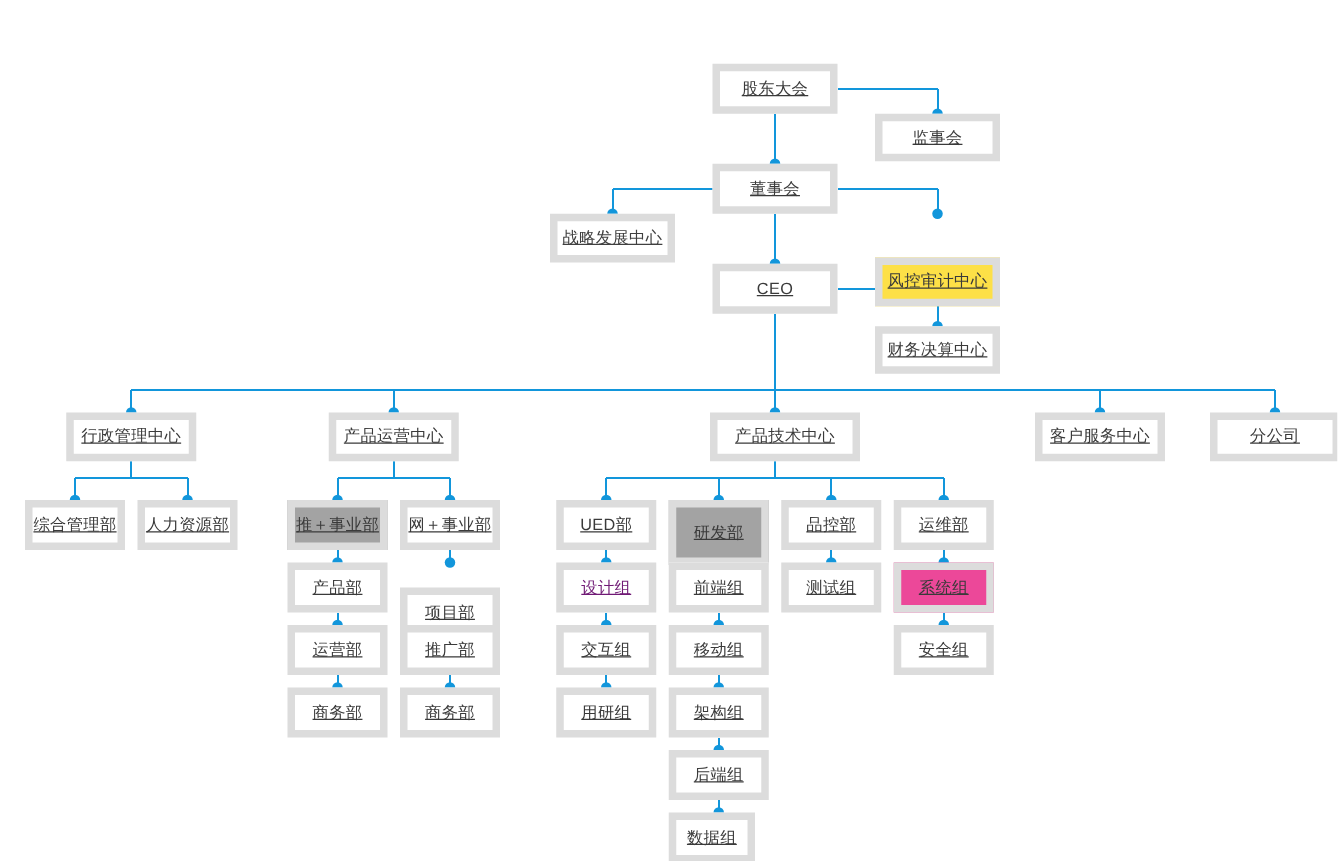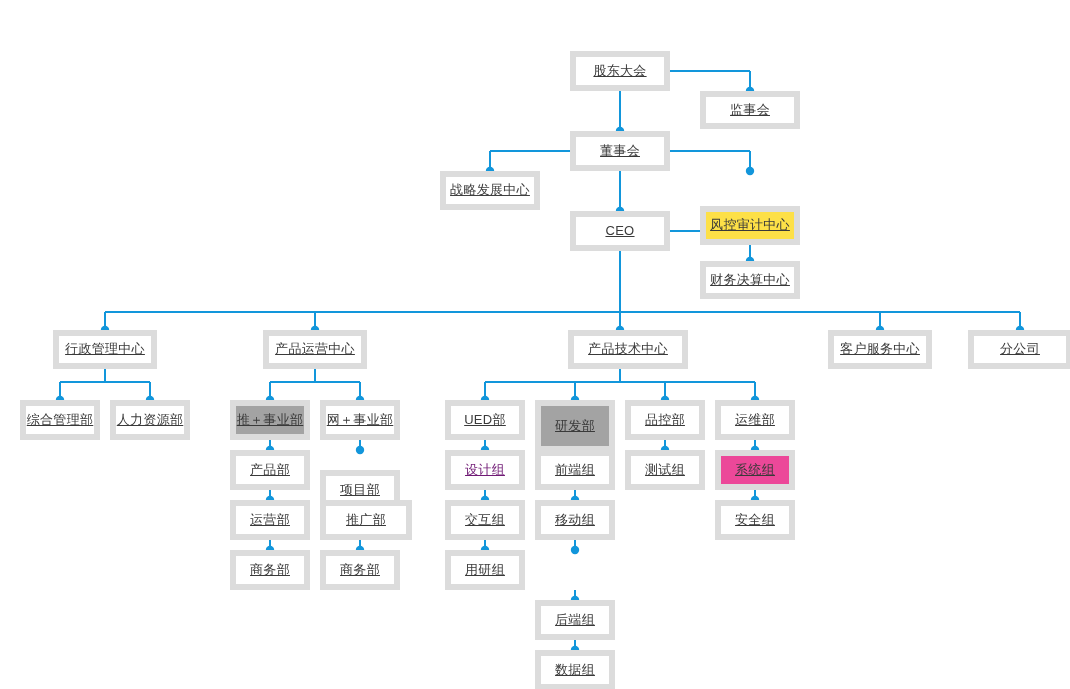--- a/index.html
+++ b/index.html
@@ -194,21 +194,21 @@
       </div>
       <div class="org-node" style="left: 230px; top: 450px; width: 80px; height: 40px; border-color: rgb(220, 220, 220); background: rgb(255, 255, 255); color: rgb(58, 58, 58);">
         <span class="node-label">产品部</span>
       </div>
       <div class="org-node" style="left: 320px; top: 450px; width: 80px; height: 40px; border-color: rgb(220, 220, 220); background: rgb(255, 255, 255); color: rgb(58, 58, 58); margin-top: 20px;">
         <span class="node-label">项目部</span>
       </div>
       <div class="org-node" style="left: 230px; top: 500px; width: 80px; height: 40px; border-color: rgb(220, 220, 220); background: rgb(255, 255, 255); color: rgb(58, 58, 58);">
         <span class="node-label">运营部</span>
       </div>
-      <div class="org-node" style="left: 320px; top: 500px; width: 92px; height: 40px; border-color: rgb(220, 220, 220); background: rgb(255, 255, 255); color: rgb(58, 58, 58);">
+      <div class="org-node" style="left: 320px; top: 500px; width: 80px; height: 40px; border-color: rgb(220, 220, 220); background: rgb(255, 255, 255); color: rgb(58, 58, 58);">
         <span class="node-label">推广部</span>
       </div>
       <div class="org-node" style="left: 230px; top: 550px; width: 80px; height: 40px; border-color: rgb(220, 220, 220); background: rgb(255, 255, 255); color: rgb(58, 58, 58);">
         <span class="node-label">商务部</span>
       </div>
       <div class="org-node" style="left: 320px; top: 550px; width: 80px; height: 40px; border-color: rgb(220, 220, 220); background: rgb(255, 255, 255); color: rgb(58, 58, 58);">
         <span class="node-label">商务部</span>
       </div>
       <div class="org-node" style="left: 445px; top: 400px; width: 80px; height: 40px; border-color: rgb(220, 220, 220); background: rgb(255, 255, 255); color: rgb(58, 58, 58);">
         <span class="node-label">UED部</span>
@@ -239,20 +239,23 @@
       </div>
       <div class="org-node" style="left: 535px; top: 500px; width: 80px; height: 40px; border-color: rgb(220, 220, 220); background: rgb(255, 255, 255); color: rgb(58, 58, 58);">
         <span class="node-label">移动组</span>
       </div>
       <div class="org-node" style="left: 715px; top: 500px; width: 80px; height: 40px; border-color: rgb(220, 220, 220); background: rgb(255, 255, 255); color: rgb(58, 58, 58);">
         <span class="node-label">安全组</span>
       </div>
       <div class="org-node" style="left: 445px; top: 550px; width: 80px; height: 40px; border-color: rgb(220, 220, 220); background: rgb(255, 255, 255); color: rgb(58, 58, 58);">
         <span class="node-label">用研组</span>
       </div>
+      <div class="org-node" style="left: 535px; top: 550px; width: 80px; height: 40px; border-color: rgb(220, 220, 220); background: rgb(255, 255, 255); color: rgb(58, 58, 58);">
+        <span class="node-label">架构组</span>
+      </div>
       <div class="org-node" style="left: 535px; top: 600px; width: 80px; height: 40px; border-color: rgb(220, 220, 220); background: rgb(255, 255, 255); color: rgb(58, 58, 58);">
         <span class="node-label">后端组</span>
       </div>
-      <div class="org-node" style="left: 535px; top: 650px; width: 80px; height: 40px; border-color: rgb(220, 220, 220); background: rgb(255, 255, 255); color: rgb(58, 58, 58);">
+      <div class="org-node" style="left: 535px; top: 650px; width: 69px; height: 40px; border-color: rgb(220, 220, 220); background: rgb(255, 255, 255); color: rgb(58, 58, 58);">
         <span class="node-label">数据组</span>
       </div>
     </div>
 </div>
 
 </body></html>

